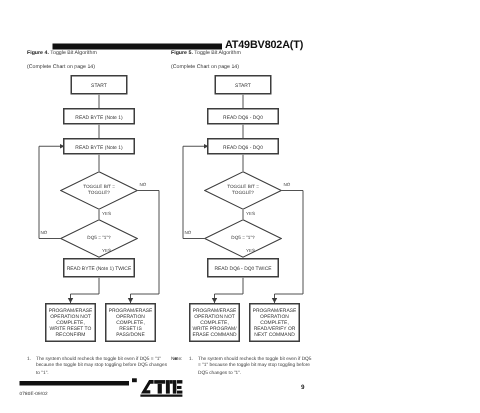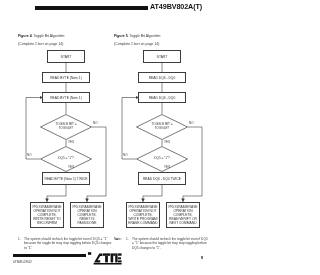--- a/index.html
+++ b/index.html
@@ -13,21 +13,21 @@
     font-family: "Liberation Sans", sans-serif;
     color: #2b2b2b;
     position: relative;
     overflow: hidden;
     -webkit-font-smoothing: none;
   }
 
   
   .page-header {
     position: absolute;
-    left: 0; top: 2px;
+    left: 0; top: 25px;
     width: 213px;
     height: 12px;
   }
   .header-rule {
     position: absolute;
     left: 35px; top: 4px;
     width: 113px; height: 3px;
     background: #111111;
   }
   .header-rule-thin {

